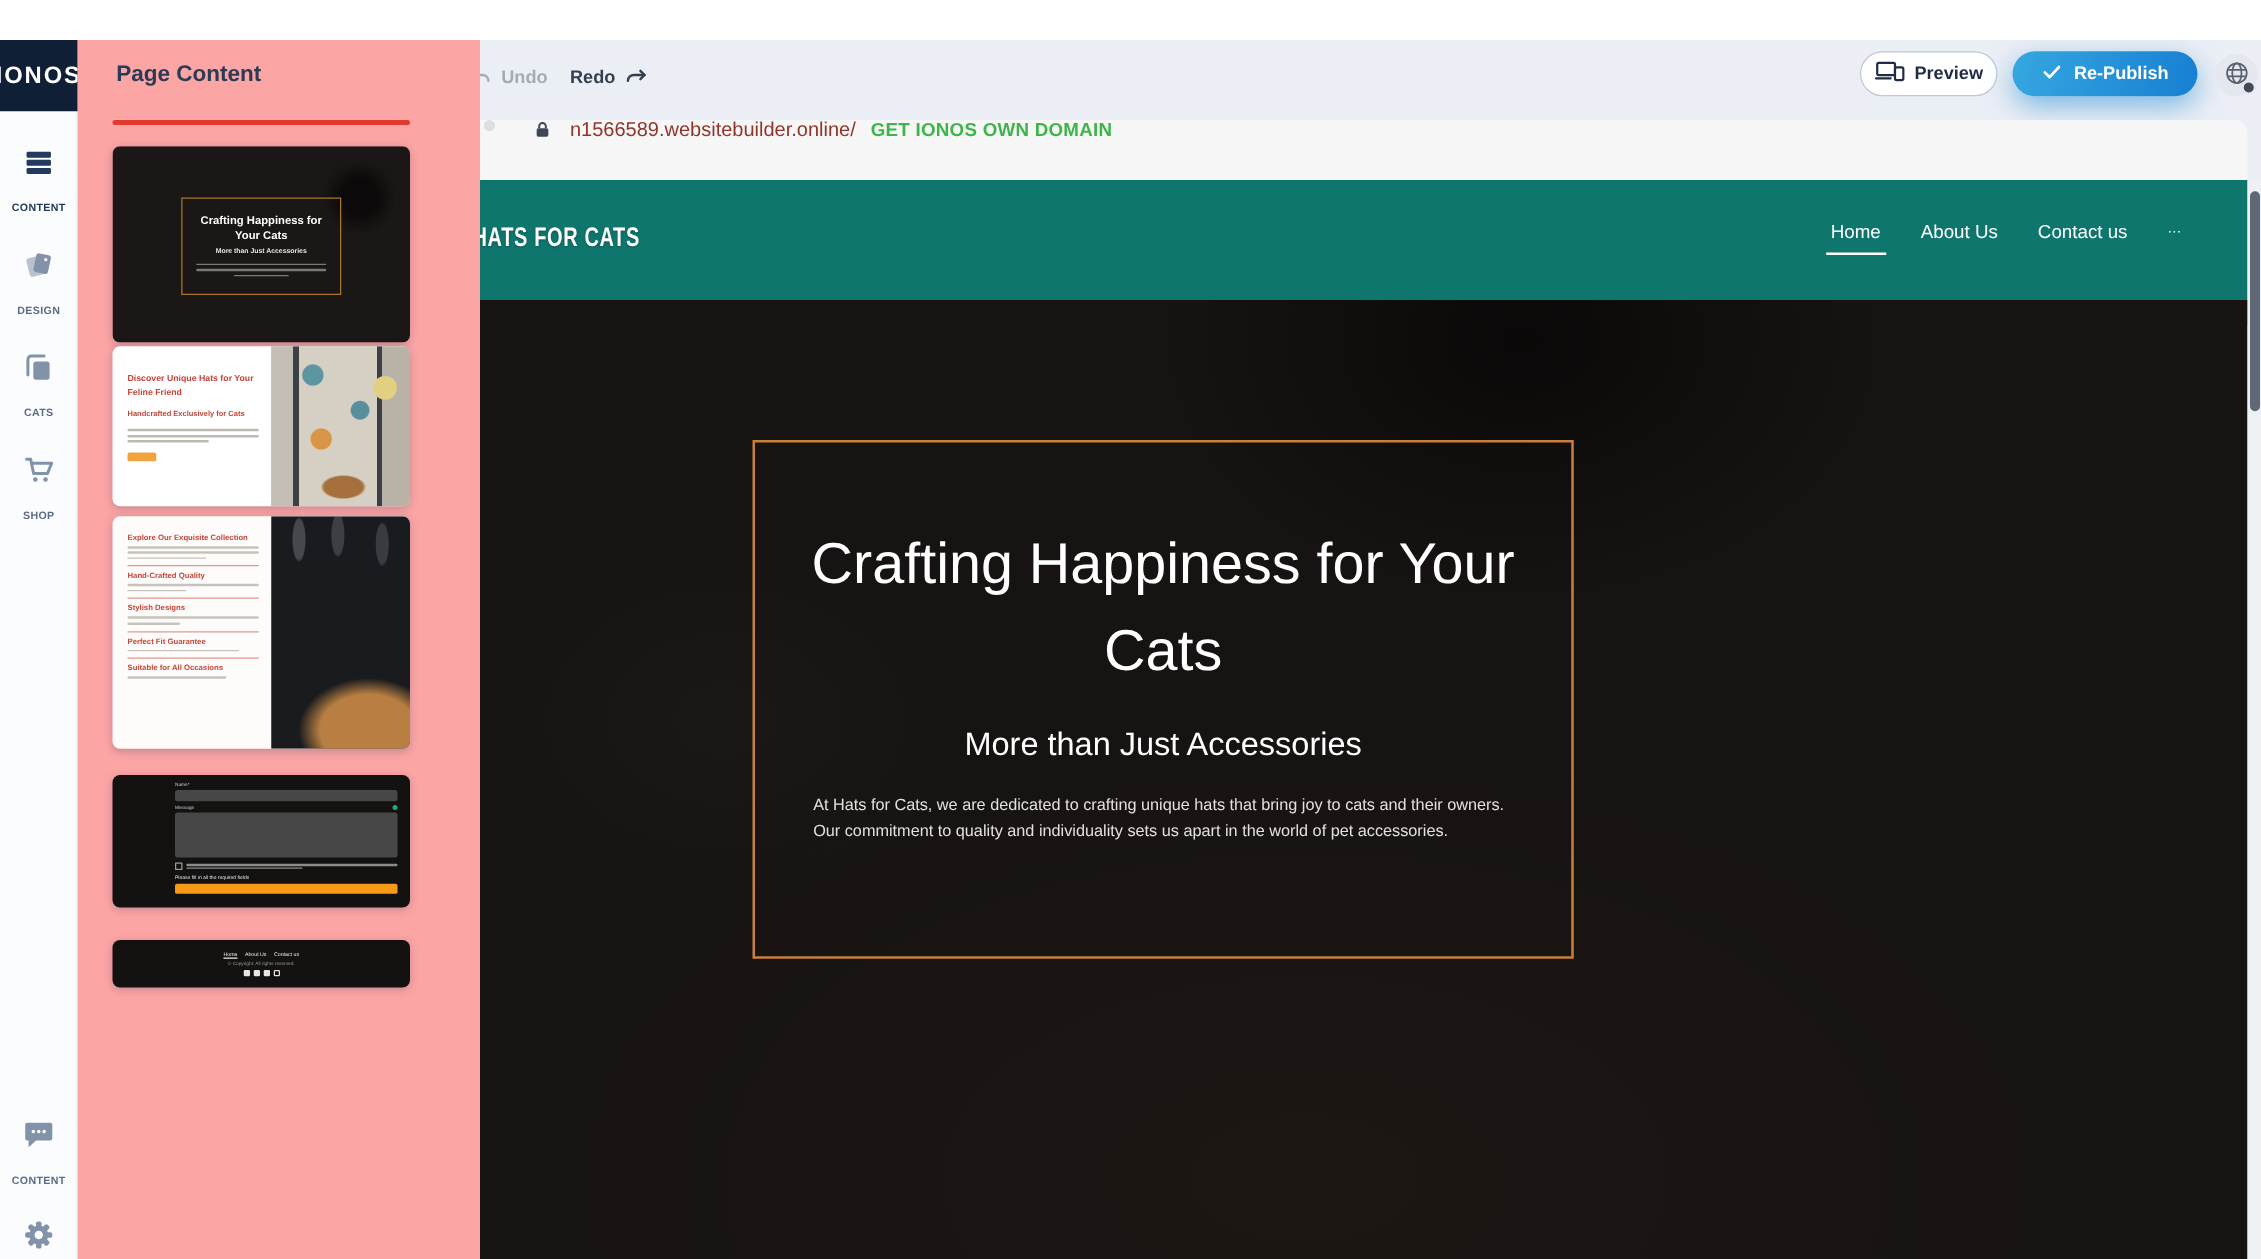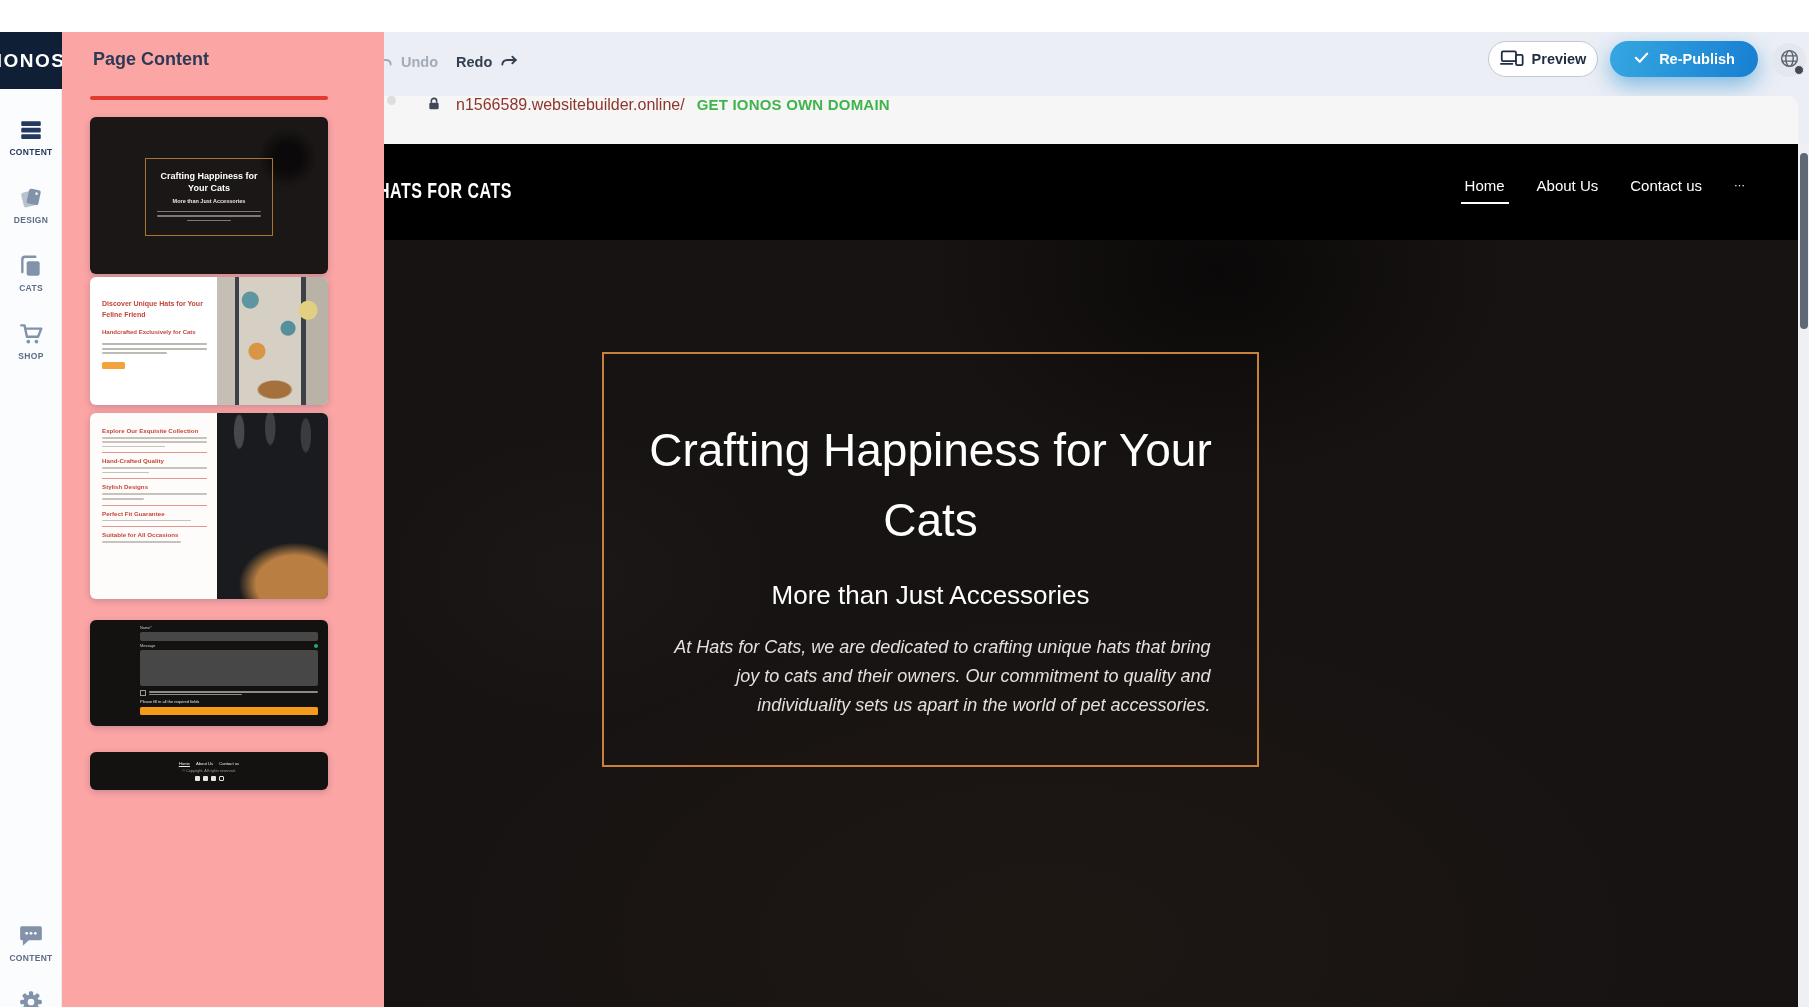--- a/index.html
+++ b/index.html
@@ -4,21 +4,21 @@
 <style>
   html,body{margin:0;padding:0;}
   .stage{position:relative;width:1809px;height:1007px;overflow:hidden;background:#ebeef5;
          font-family:"Liberation Sans",sans-serif;margin-top:32px;-webkit-font-smoothing:antialiased;}
   
   .rail{position:absolute;left:0;top:0;width:62px;height:100%;background:#fbfcfe;z-index:5;
         display:flex;flex-direction:column;align-items:center;box-shadow:inset -1px 0 0 rgba(20,40,80,.07);}
   .logo{width:62px;height:57px;background:#0e1f36;color:#fff;display:flex;align-items:center;justify-content:center;
         font-weight:700;font-size:19px;letter-spacing:1.5px;overflow:hidden;cursor:pointer;flex:none;}
   .rail-nav{margin-top:28px;display:flex;flex-direction:column;gap:28px;align-items:center;}
-  .rail-item{display:flex;flex-direction:column;align-items:center;gap:4px;cursor:pointer;width:62px;}
+  .rail-item{display:flex;flex-direction:column;align-items:center;gap:18px;cursor:pointer;width:62px;}
   .rail-item svg{width:26px;height:26px;display:block;}
   .ril{font-size:8.5px;letter-spacing:.3px;color:#5d6c85;font-weight:700;}
   .rail-item.active .ril{color:#24395e;}
   .rail-bottom{margin-top:auto;display:flex;flex-direction:column;gap:26px;padding-bottom:10px;align-items:center;}
   
   .panel{position:absolute;left:62px;top:0;width:322px;height:100%;background:#fca5a5;z-index:4;}
   .panel-title{position:absolute;left:31px;top:17px;margin:0;font-size:18px;font-weight:700;color:#2b3a55;}
   .panel-rule{position:absolute;left:28px;top:64px;width:238px;height:3.5px;background:#e23a2e;border-radius:2px;}
   .thumbs{position:absolute;left:28px;top:85px;width:238px;}
   .thumb{position:relative;width:238px;border-radius:6px;box-shadow:0 2px 7px rgba(25,39,77,.22);overflow:hidden;cursor:pointer;}
@@ -117,38 +117,38 @@
      background:#434a56;border:1.5px solid #e4e8ee;}
   
   .browserbar{position:absolute;left:1px;top:64px;width:1449px;height:48px;background:#f6f6f7;
      border-radius:10px 10px 0 0;display:flex;box-sizing:border-box;}
   .dots{display:flex;gap:4px;margin-left:12px;}
   .dot{width:9px;height:9px;border-radius:50%;background:#dcdee2;}
   .lock{margin-left:30px;width:16px;height:16px;flex:none;}
   .url{margin-left:14px;font-size:16px;color:#8e352c;}
   .domain{margin-left:12px;font-size:15px;font-weight:700;color:#3eb44a;letter-spacing:.2px;cursor:pointer;}
   
-  .siteheader{position:absolute;left:0;top:112px;width:1450px;height:116px;background:#000000;}
+  .siteheader{position:absolute;left:0;top:112px;width:1450px;height:116px;background:#0f766e;}
   .brand{position:absolute;left:30px;top:38px;color:#fff;font-size:16px;font-weight:700;letter-spacing:.5px;
      transform:scaleY(1.35);transform-origin:left center;text-shadow:0 1px 2px rgba(0,0,0,.25);cursor:pointer;}
   .sitenav{position:absolute;right:52px;top:33px;display:flex;gap:32px;align-items:center;color:#fff;font-size:15px;}
   .sitenav span{cursor:pointer;}
   .sitenav .active{position:relative;}
   .sitenav .active::after{content:'';position:absolute;left:-4px;right:-4px;bottom:-10px;height:2.5px;background:#fff;}
   .nav-more{font-size:11px;letter-spacing:1px;}
   
   .hero{position:absolute;left:0;top:208px;width:1450px;height:799px;background:
      radial-gradient(ellipse 420px 300px at 60% 4%,rgba(0,0,0,.55),rgba(0,0,0,0) 70%),
      radial-gradient(ellipse 900px 500px at 48% 88%,rgba(62,46,30,.16),rgba(0,0,0,0) 72%),
      radial-gradient(ellipse 300px 220px at 16% 42%,rgba(255,255,255,.018),rgba(0,0,0,0) 70%),
      #171312;}
   .sel-box{position:absolute;left:254px;top:112px;width:657px;height:415px;border:2px solid #c9803a;box-sizing:border-box;cursor:pointer;}
   .hero-title{margin:62px auto 0;width:580px;text-align:center;color:#fff;font-size:46px;line-height:1.52;font-weight:500;cursor:text;}
   .hero-sub{margin:24px auto 0;text-align:center;color:#fff;font-size:26px;font-weight:500;cursor:text;}
-  .hero-body{margin:22px auto 0;width:560px;text-align:right;color:#e3e0dd;font-size:18px;line-height:1.62;cursor:text;font-style:italic;}
+  .hero-body{margin:22px auto 0;width:560px;text-align:left;color:#e3e0dd;font-size:13px;line-height:1.62;cursor:text;}
   
   .vscroll{position:absolute;right:0;top:112px;width:11px;bottom:0;background:#eef0f4;}
   .vthumb{position:absolute;left:1.5px;top:9px;width:8px;height:176px;border-radius:4px;background:#5f6875;cursor:grab;}
 </style>
 </head>
 <body>
 
 <div class="stage">
 
   <aside class="rail">

